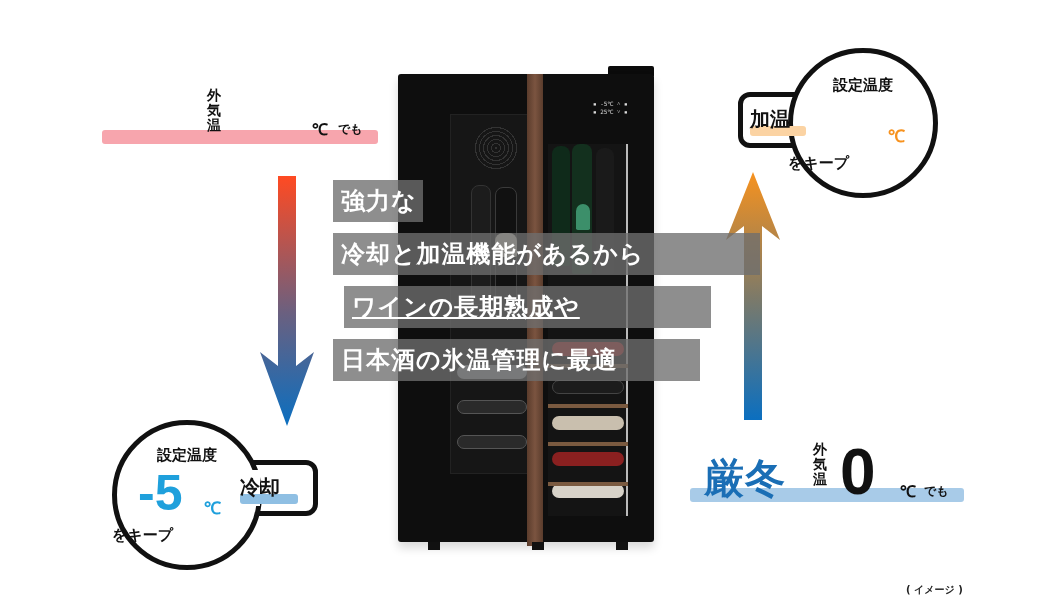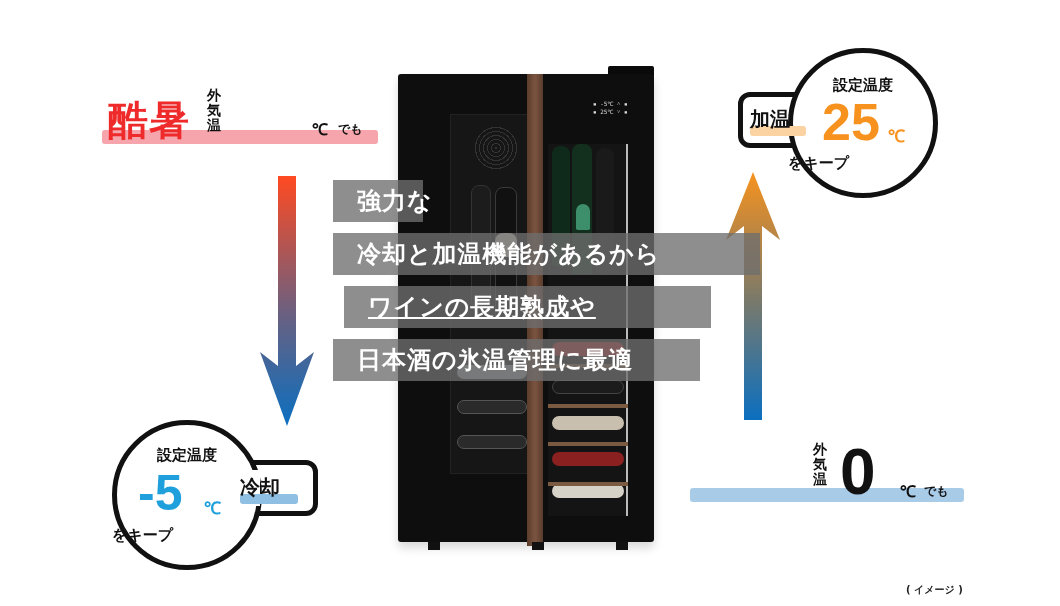--- a/index.html
+++ b/index.html
@@ -41,21 +41,21 @@
   .bubble .tab { position: absolute; border: 5px solid #111; background: #fff; border-radius: 12px; }
   .bubble .cover { position: absolute; background: #fff; }
   .bubble .label-top { position: absolute; font-weight: 700; font-size: 15px; text-align: center; width: 100%; color: #111; }
   .bubble .label-bot { position: absolute; font-weight: 700; font-size: 15px; width: 100%; color: #111; }
   .bubble .temp { position: absolute; font-weight: 900; font-family: "Liberation Sans", sans-serif; line-height: 1; }
   .bubble .tdeg { position: absolute; font-weight: 900; font-size: 17px; font-family: "Liberation Sans", sans-serif; }
   .bubble .mode { position: absolute; font-weight: 900; font-size: 20px; color: #111; padding: 0 2px; }
   .bubble .mode-hl { position: absolute; border-radius: 3px; }
 
   
-  .caption-line { position: absolute; height: 42px; background: rgba(110,110,110,0.78); color: #fff; font-weight: 700; font-size: 24px; line-height: 42px; padding-left: 24px; white-space: nowrap; letter-spacing: 1px; }
+  .caption-line { position: absolute; height: 42px; background: rgba(110,110,110,0.78); color: #fff; font-weight: 700; font-size: 24px; line-height: 42px; padding-left: 8px; white-space: nowrap; letter-spacing: 1px; }
 
   .footnote { position: absolute; left: 906px; top: 583px; font-size: 10px; font-weight: 700; color: #222; }
 </style>
 </head>
 <body>
 
 <div class="fridge">
   <div class="fridge-top-cap"></div>
   <div class="fridge-body">
     <div class="fridge-left-glass">
@@ -110,50 +110,49 @@
       <stop offset="0" stop-color="#f7921e"></stop>
       <stop offset="0.5" stop-color="#7e7a68"></stop>
       <stop offset="1" stop-color="#0b6fc0"></stop>
     </linearGradient>
   </defs>
   <path d="M31 0 L58 68 L40 54 V248 H22 V54 L4 68 Z" fill="url(#gUp)"></path>
 </svg>
 
 <div class="banner" style="left:102px;top:88px;width:276px;">
   <div class="underline" style="background:#f7a5ad;"></div>
-  <div class="big" style="left:6px;top:12px;color:#ee2a2a;">酷暑</div>
   <div class="vert" style="left:104px;top:0px;">
     <div>外</div>
     <div>気</div>
     <div>温</div>
   </div>
   <div class="deg" style="left:210px;top:30px;">℃</div>
   <div class="demo" style="left:236px;top:33px;">でも</div>
 </div>
 
 <div class="banner" style="left:690px;top:446px;width:274px;">
   <div class="underline" style="background:#a8cbe8;"></div>
+  <div class="big" style="left:14px;top:12px;color:#1a6eb5;">厳冬</div>
   <div class="vert" style="left:122px;top:-4px;">
     <div>外</div>
     <div>気</div>
     <div>温</div>
   </div>
   <div class="num" style="left:150px;top:-6px;font-size:64px;">0</div>
   <div class="deg" style="left:210px;top:34px;">℃</div>
   <div class="demo" style="left:234px;top:37px;">でも</div>
 </div>
 
 <div class="bubble" style="left:738px;top:48px;width:210px;height:150px;">
   <div class="tab" style="left:0px;top:44px;width:90px;height:56px;"></div>
   <div class="circle" style="left:50px;top:0px;width:150px;height:150px;"></div>
   <div class="cover" style="left:62px;top:54px;width:40px;height:36px;"></div>
   <div class="label-top" style="left:50px;top:28px;width:150px;">設定温度</div>
   <div class="mode-hl" style="left:12px;top:78px;width:56px;height:10px;background:#fbd3a3;"></div>
   <div class="mode" style="left:10px;top:58px;">加温</div>
-  <div class="temp" style="left:84px;top:48px;font-size:52px;color:#f7921e;">25</div>
   <div class="tdeg" style="left:150px;top:76px;color:#f7921e;">℃</div>
   <div class="label-bot" style="left:50px;top:106px;width:150px;">をキープ</div>
 </div>
 
 <div class="bubble" style="left:112px;top:420px;width:210px;height:150px;">
   <div class="tab" style="left:116px;top:40px;width:90px;height:56px;"></div>
   <div class="circle" style="left:0px;top:0px;width:150px;height:150px;"></div>
   <div class="cover" style="left:108px;top:50px;width:40px;height:36px;"></div>
   <div class="label-top" style="left:0;top:26px;width:150px;">設定温度</div>
   <div class="temp" style="left:26px;top:48px;font-size:50px;color:#1fa0dc;">-5</div>

